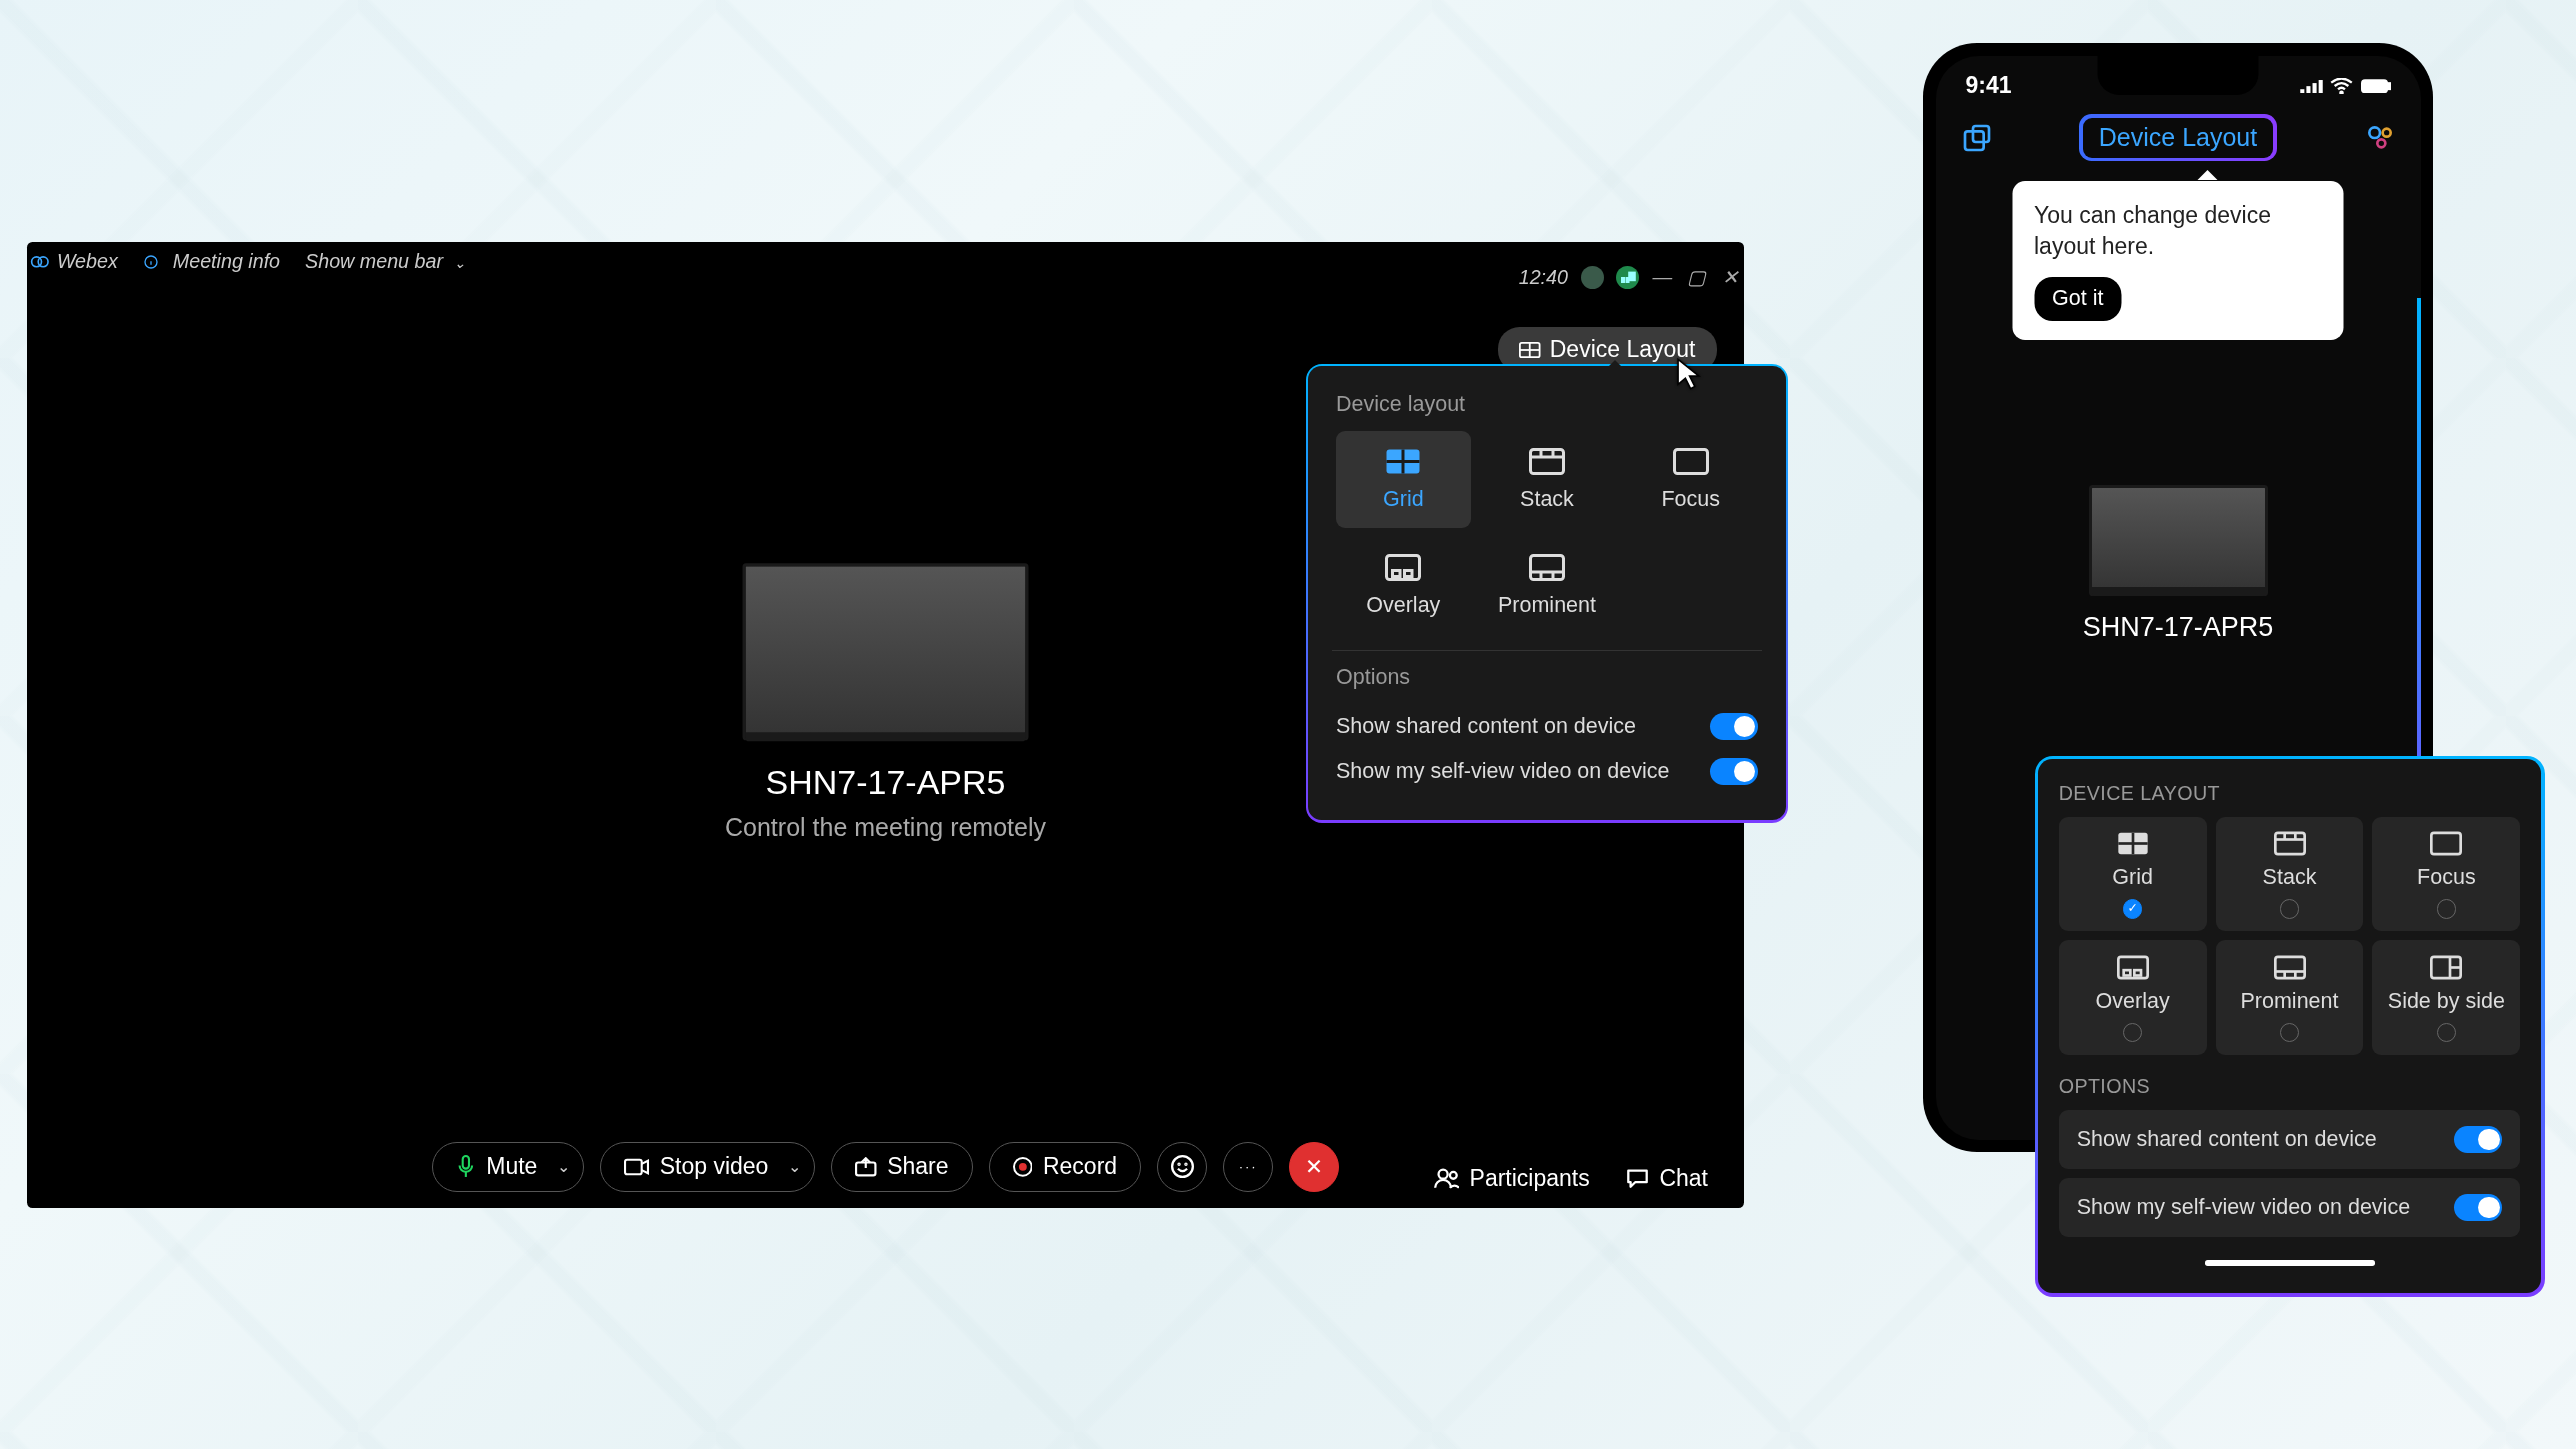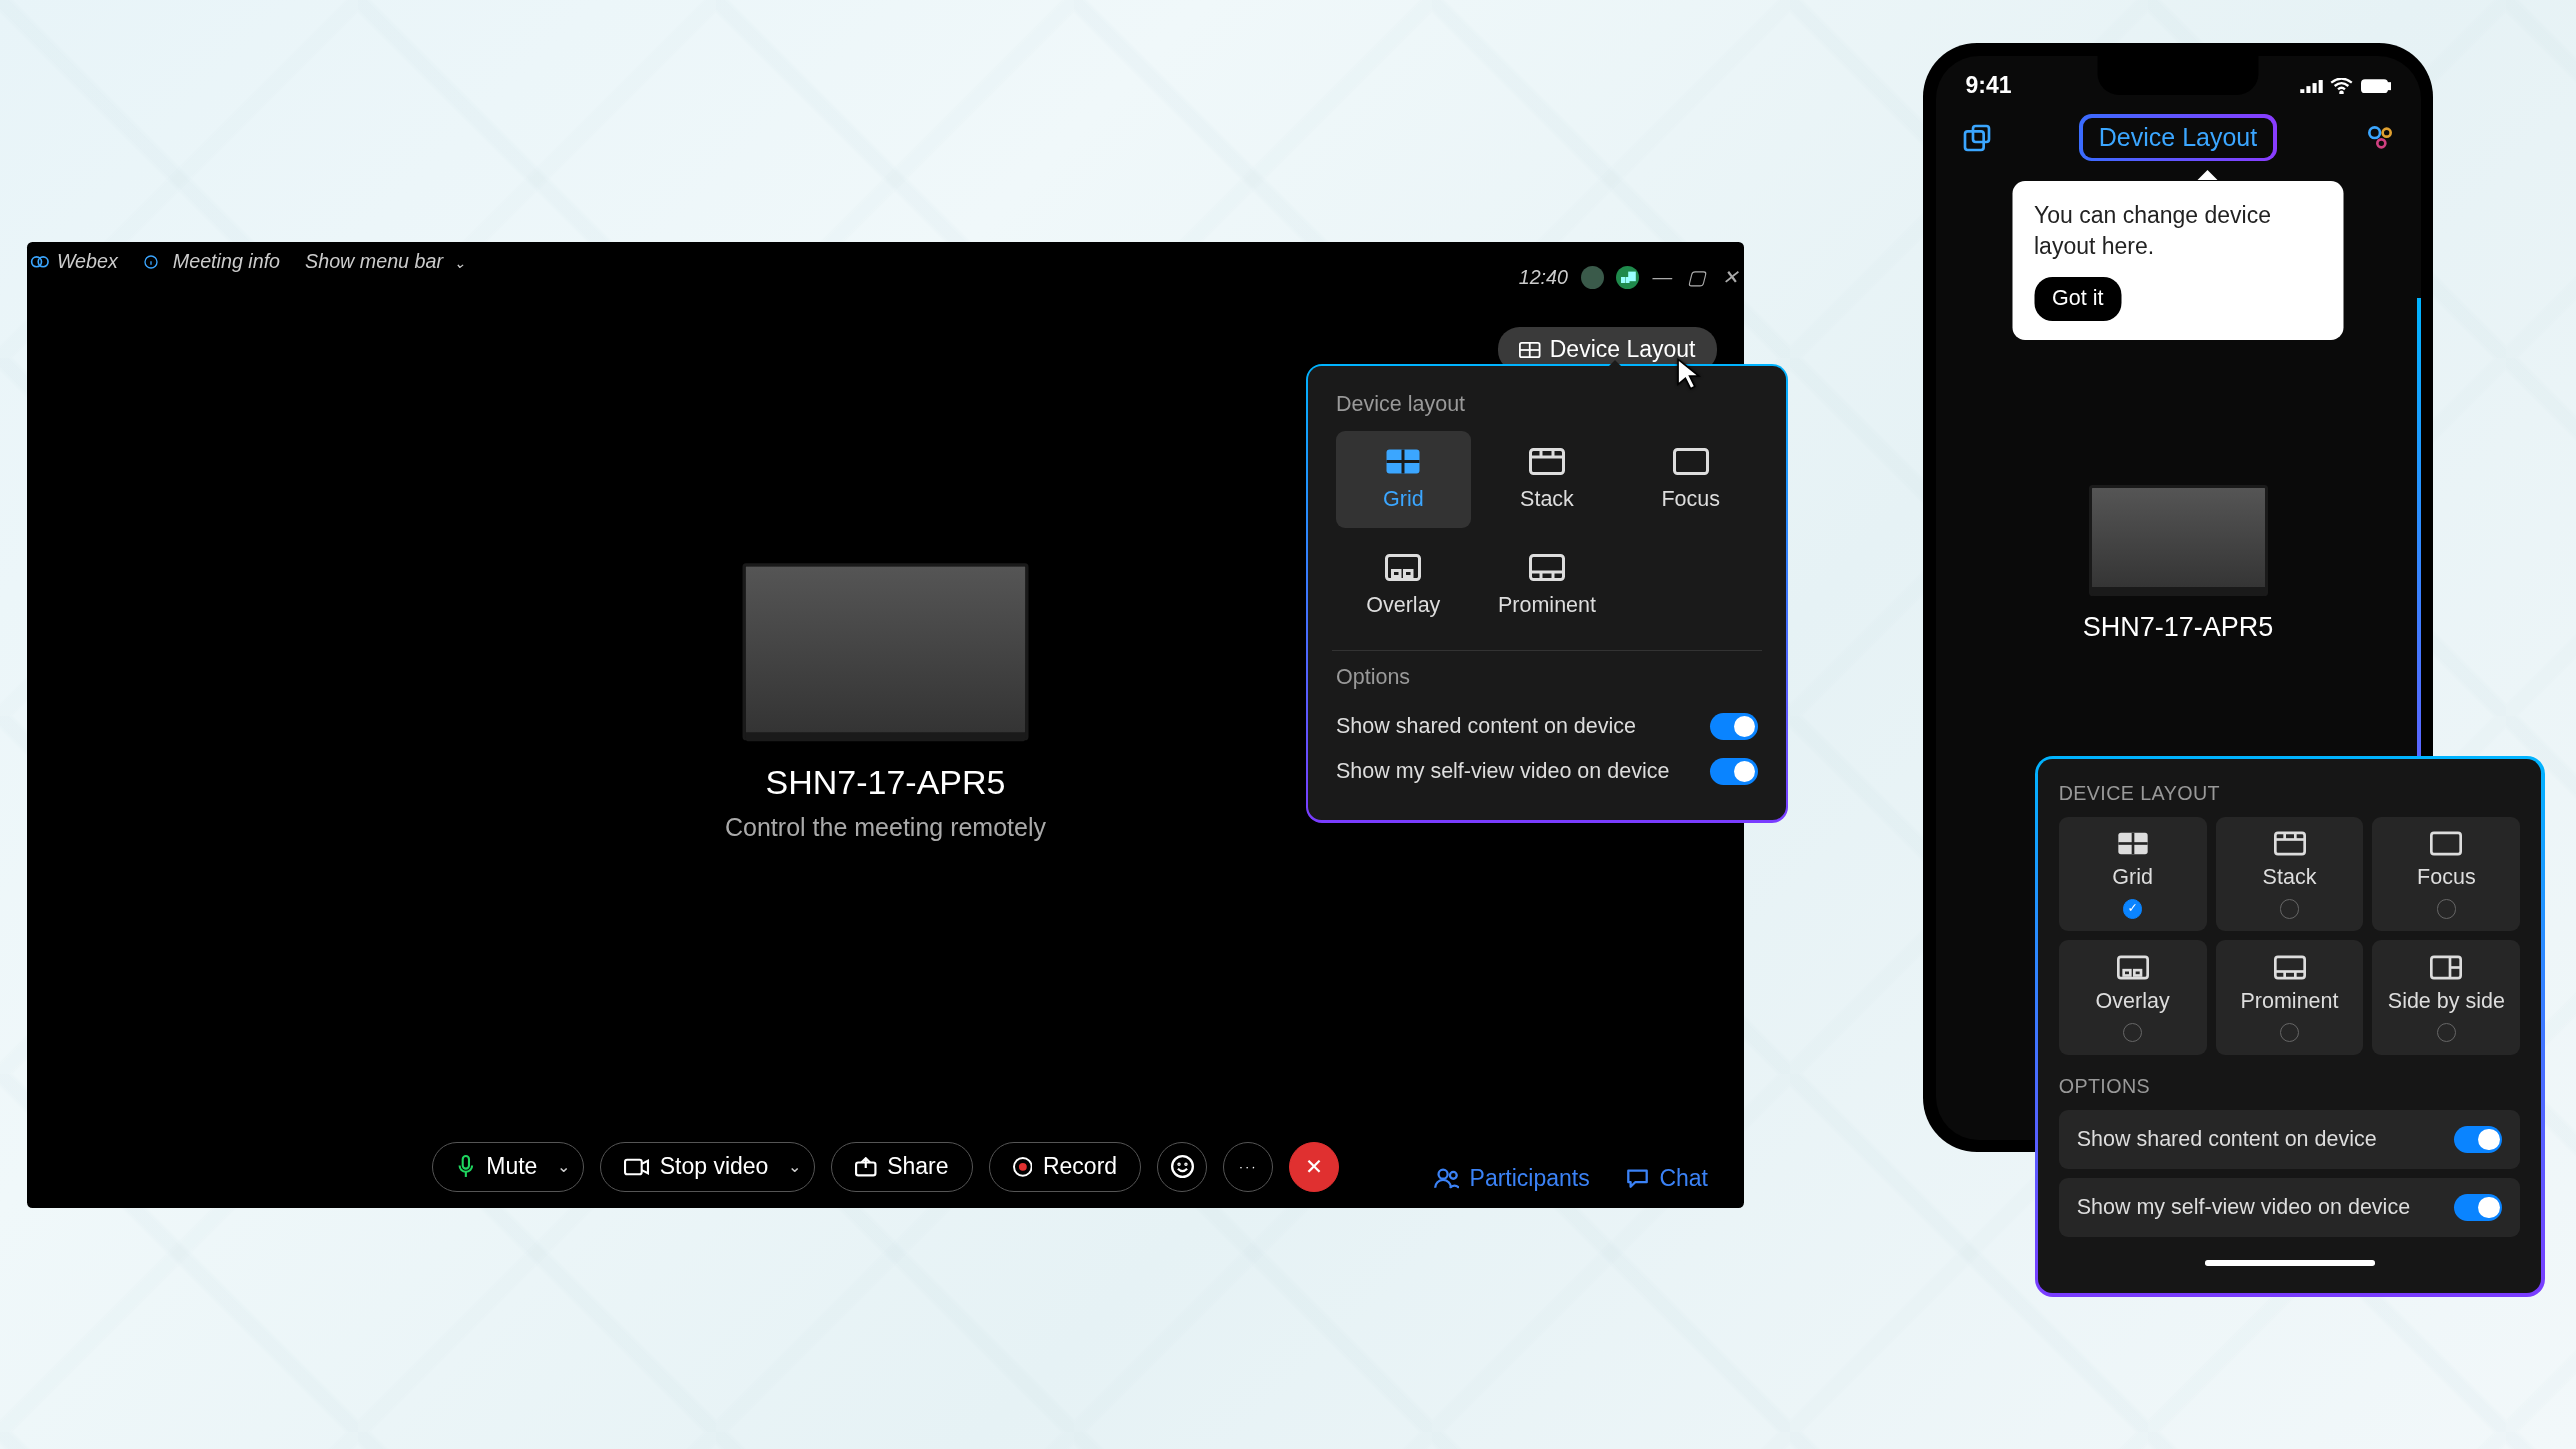--- a/index.html
+++ b/index.html
@@ -55,21 +55,21 @@
   .toggle { width:48px; height:27px; background:#0a84ff; border-radius:13.4px; position:relative; }
   .toggle::after { content:''; position:absolute; right:2.7px; top:2.7px; width:21.5px; height:21.5px; background:#fff; border-radius:50%; }
 
   
   .controls { position:absolute; left:0; right:0; bottom:16px; display:flex; align-items:center; justify-content:center; gap:16px; }
   .pillbtn { display:flex; align-items:center; gap:10.7px; border:1.3px solid #555; color:#fff; padding:10.7px 23px; border-radius:27px; font-size:23px; background:transparent; }
   .pillbtn.split { padding-right:12.5px; }
   .pillbtn .chev { margin-left:9px; font-size:16px; opacity:0.8; }
   .circlebtn { width:50px; height:50px; border-radius:50%; border:1.3px solid #555; display:flex; align-items:center; justify-content:center; color:#fff; background:transparent; }
   .circlebtn.red { background:#e03030; border-color:#e03030; }
-  .rightcontrols { position:absolute; right:36px; bottom:16px; display:flex; gap:36px; color:#3b82f6; font-size:23px; align-items:center; }
+  .rightcontrols { position:absolute; right:36px; bottom:16px; display:flex; gap:36px; color:#ffffff; font-size:23px; align-items:center; }
   .rightcontrols .item { display:flex; align-items:center; gap:10.7px; }
 
   
   .phone { position:absolute; right:143px; top:43px; width:510px; height:1109px; background:#000; border-radius:54px; padding:13px; }
   .phone-inner { position:absolute; inset:12.5px; background:#0a0a0a; border-radius:43px; overflow:visible; }
   .notch { position:absolute; top:0; left:50%; transform:translateX(-50%); width:161px; height:39px; background:#000; border-radius:0 0 21.5px 21.5px; z-index:5; }
   .statusbar { display:flex; justify-content:space-between; align-items:center; padding:12.5px 30px 0; color:#fff; font-size:23px; font-weight:600; height:48px; }
   .statusbar .rs { display:flex; gap:7.2px; align-items:center; }
   .phone-nav { display:flex; justify-content:space-between; align-items:center; padding:10.7px 25px; }
   .phone-nav .navicon { width:32px; height:32px; }

